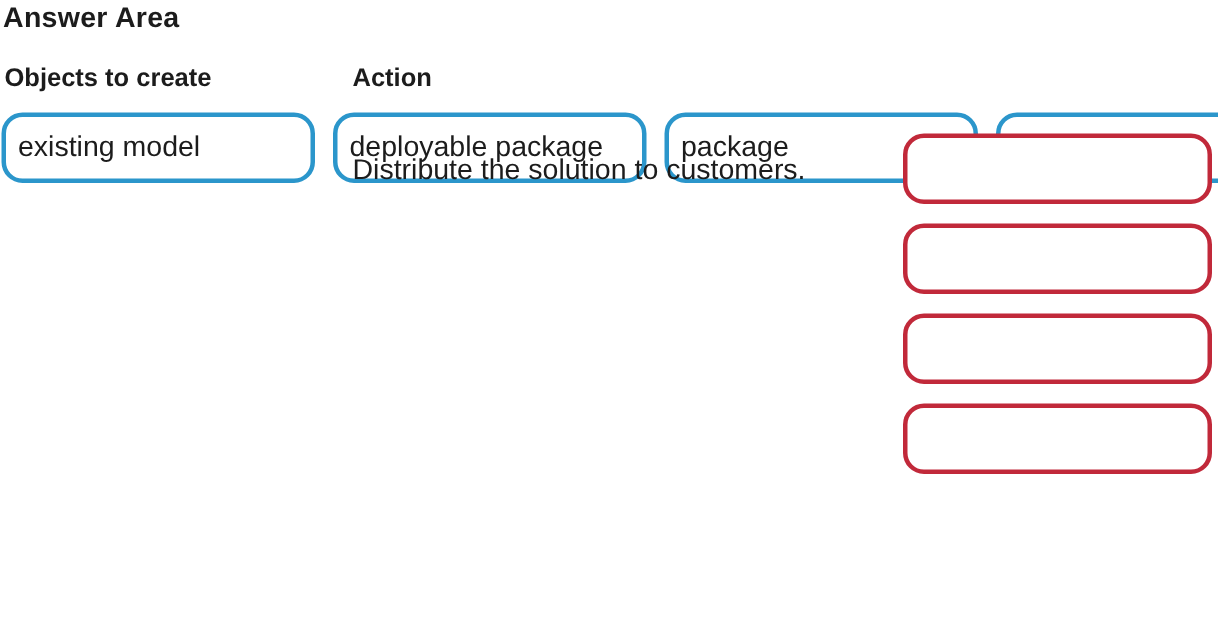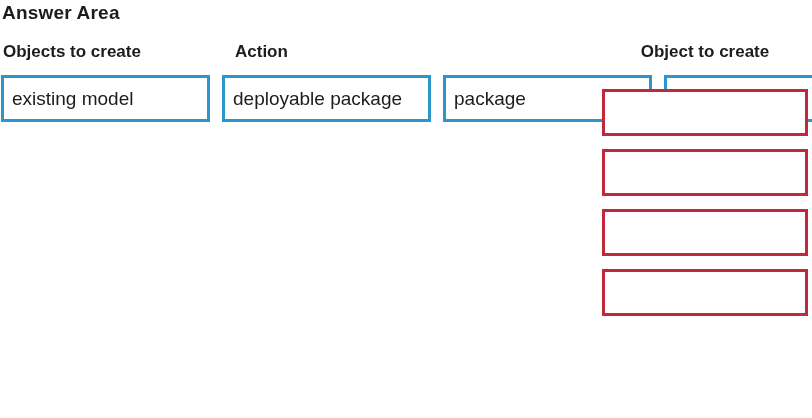--- a/index.html
+++ b/index.html
@@ -1,21 +1,21 @@
 <!DOCTYPE html>
 <html style="--drag_border: #2b96cb; --drop_border: #c1293a; --text: #1c1c1c; --bg: #ffffff;"><head>
 <meta charset="utf-8">
 <style>
   :root {
     --drag_border: #2b96cb;
     --drop_border: #c1293a;
     --text: #1c1c1c;
     --bg: #ffffff;
   }
-  * { margin: 0; padding: 0; box-sizing: border-box; }
+  * { margin: 0; padding: 0; box-sizing: border-box; border-radius: 14px; }
   html, body { background: #ffffff; }
   .stage {
     position: relative;
     width: 812px;
     height: 418px;
     background: var(--bg);
     font-family: "Liberation Sans", sans-serif;
     color: var(--text);
     overflow: hidden;
   }
@@ -94,38 +94,38 @@
 </style>
 </head>
 <body>
 
 <div class="stage">
 
   <div class="title">Answer Area</div>
 
   <div class="col-header objects-header">Objects to create</div>
   <div class="col-header action-header">Action</div>
-  <div class="col-header target-header">Object to create</div>
 
   <div class="drag-list">
     <div class="drag-box">
       <span>existing model</span>
     </div>
     <div class="drag-box">
       <span>deployable package</span>
     </div>
     <div class="drag-box">
       <span>package</span>
     </div>
     <div class="drag-box">
       <span>manage</span>
     </div>
   </div>
 
   <div class="action-list">
+    <div class="action-row">Distribute the solution to customers.</div>
   </div>
 
   <div class="drop-list">
     <div class="drop-box"></div>
     <div class="drop-box"></div>
     <div class="drop-box"></div>
     <div class="drop-box"></div>
   </div>
 
 </div>

